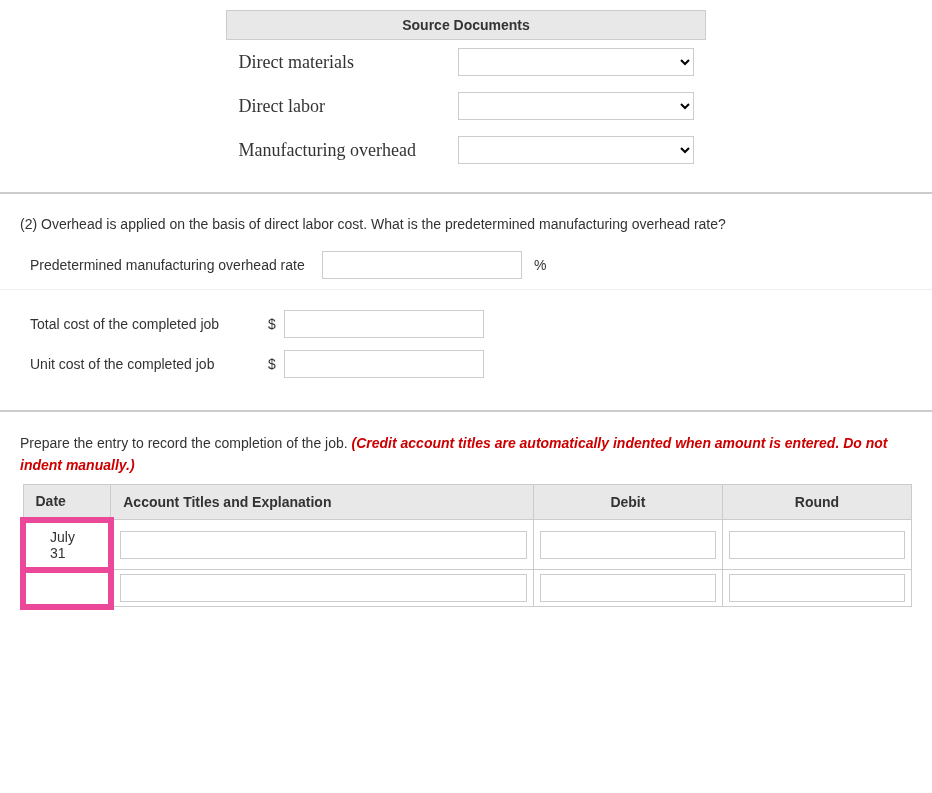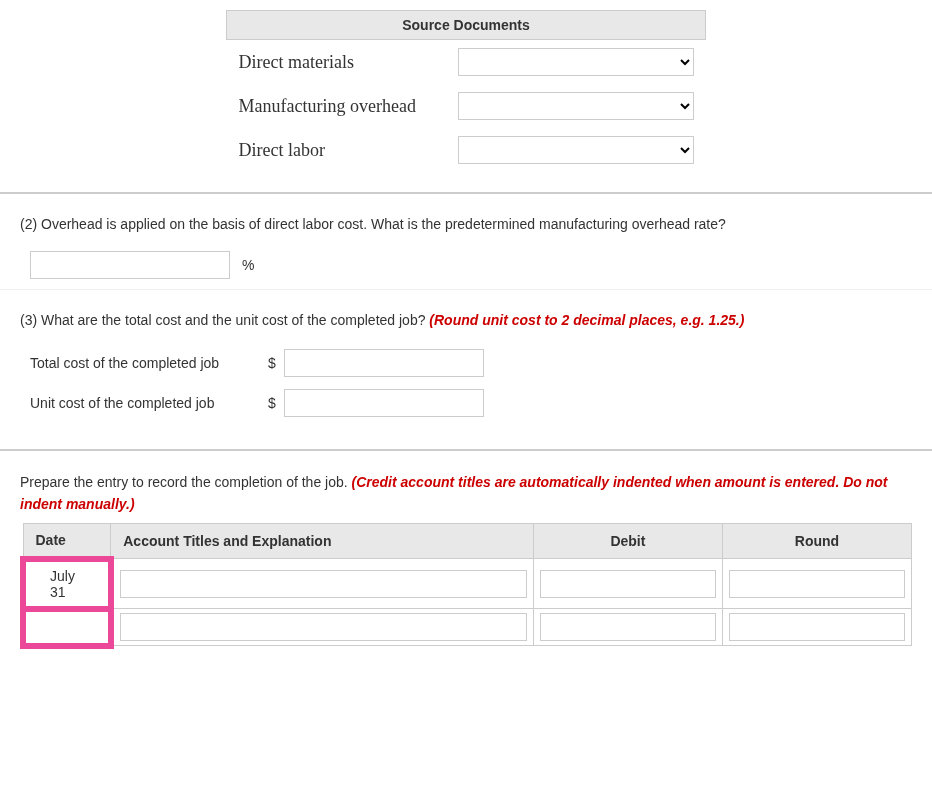--- a/index.html
+++ b/index.html
@@ -251,52 +251,49 @@
       <tbody>
         <tr>
           <td>Direct materials</td>
           <td>
             <select>
               <option value=""></option>
             </select>
           </td>
         </tr>
         <tr>
+          <td>Direct labor</td>
+          <td>
+            <select>
+              <option value=""></option>
+            </select>
+          </td>
+        </tr>
+        <tr>
           <td>Manufacturing overhead</td>
           <td>
             <select>
               <option value=""></option>
             </select>
           </td>
         </tr>
-        <tr>
-          <td>Direct labor</td>
-          <td>
-            <select>
-              <option value=""></option>
-            </select>
-          </td>
-        </tr>
       </tbody>
     </table>
   </div>
 
   <div class="section-2">
     <p class="section-2-question">(2) Overhead is applied on the basis of direct labor cost. What is the predetermined manufacturing overhead rate?</p>
     <div class="overhead-rate-row">
+      <span class="overhead-rate-label">Predetermined manufacturing overhead rate</span>
       <input type="text" class="overhead-rate-input" value="" style="">
       <span class="percent-symbol">%</span>
     </div>
   </div>
 
   <div class="section-3">
-    <p class="section-3-question">
-      <span>(3) What are the total cost and the unit cost of the completed job?</span>
-      <span class="highlight">(Round unit cost to 2 decimal places, e.g. 1.25.)</span>
-    </p>
     <div class="cost-row">
       <span class="cost-label">Total cost of the completed job</span>
       <span class="dollar-sign">$</span>
       <input type="text" class="cost-input" value="" style="">
     </div>
     <div class="cost-row">
       <span class="cost-label">Unit cost of the completed job</span>
       <span class="dollar-sign">$</span>
       <input type="text" class="cost-input" value="" style="">
     </div>

